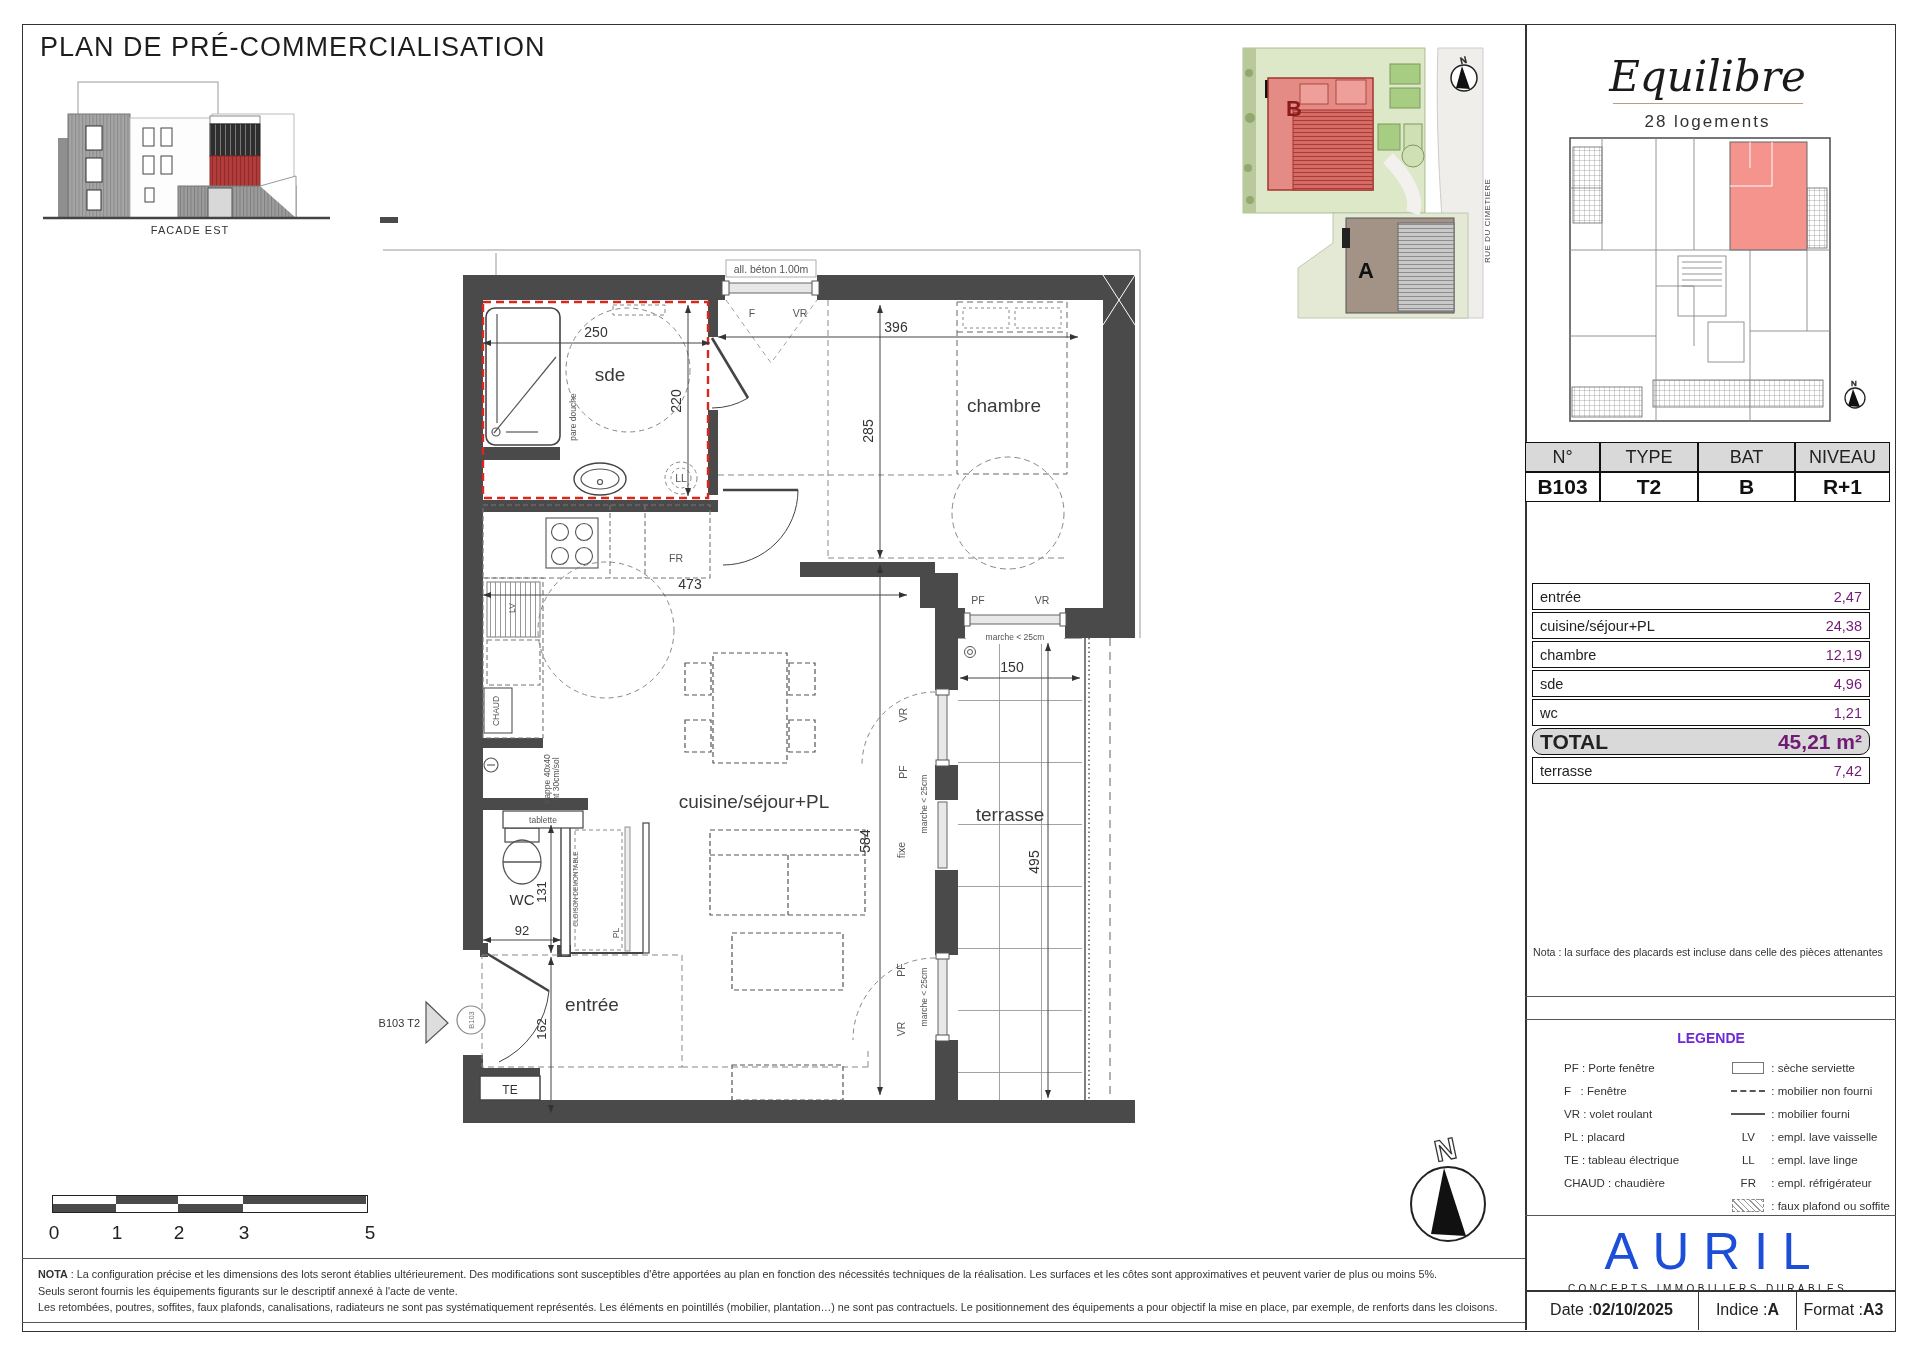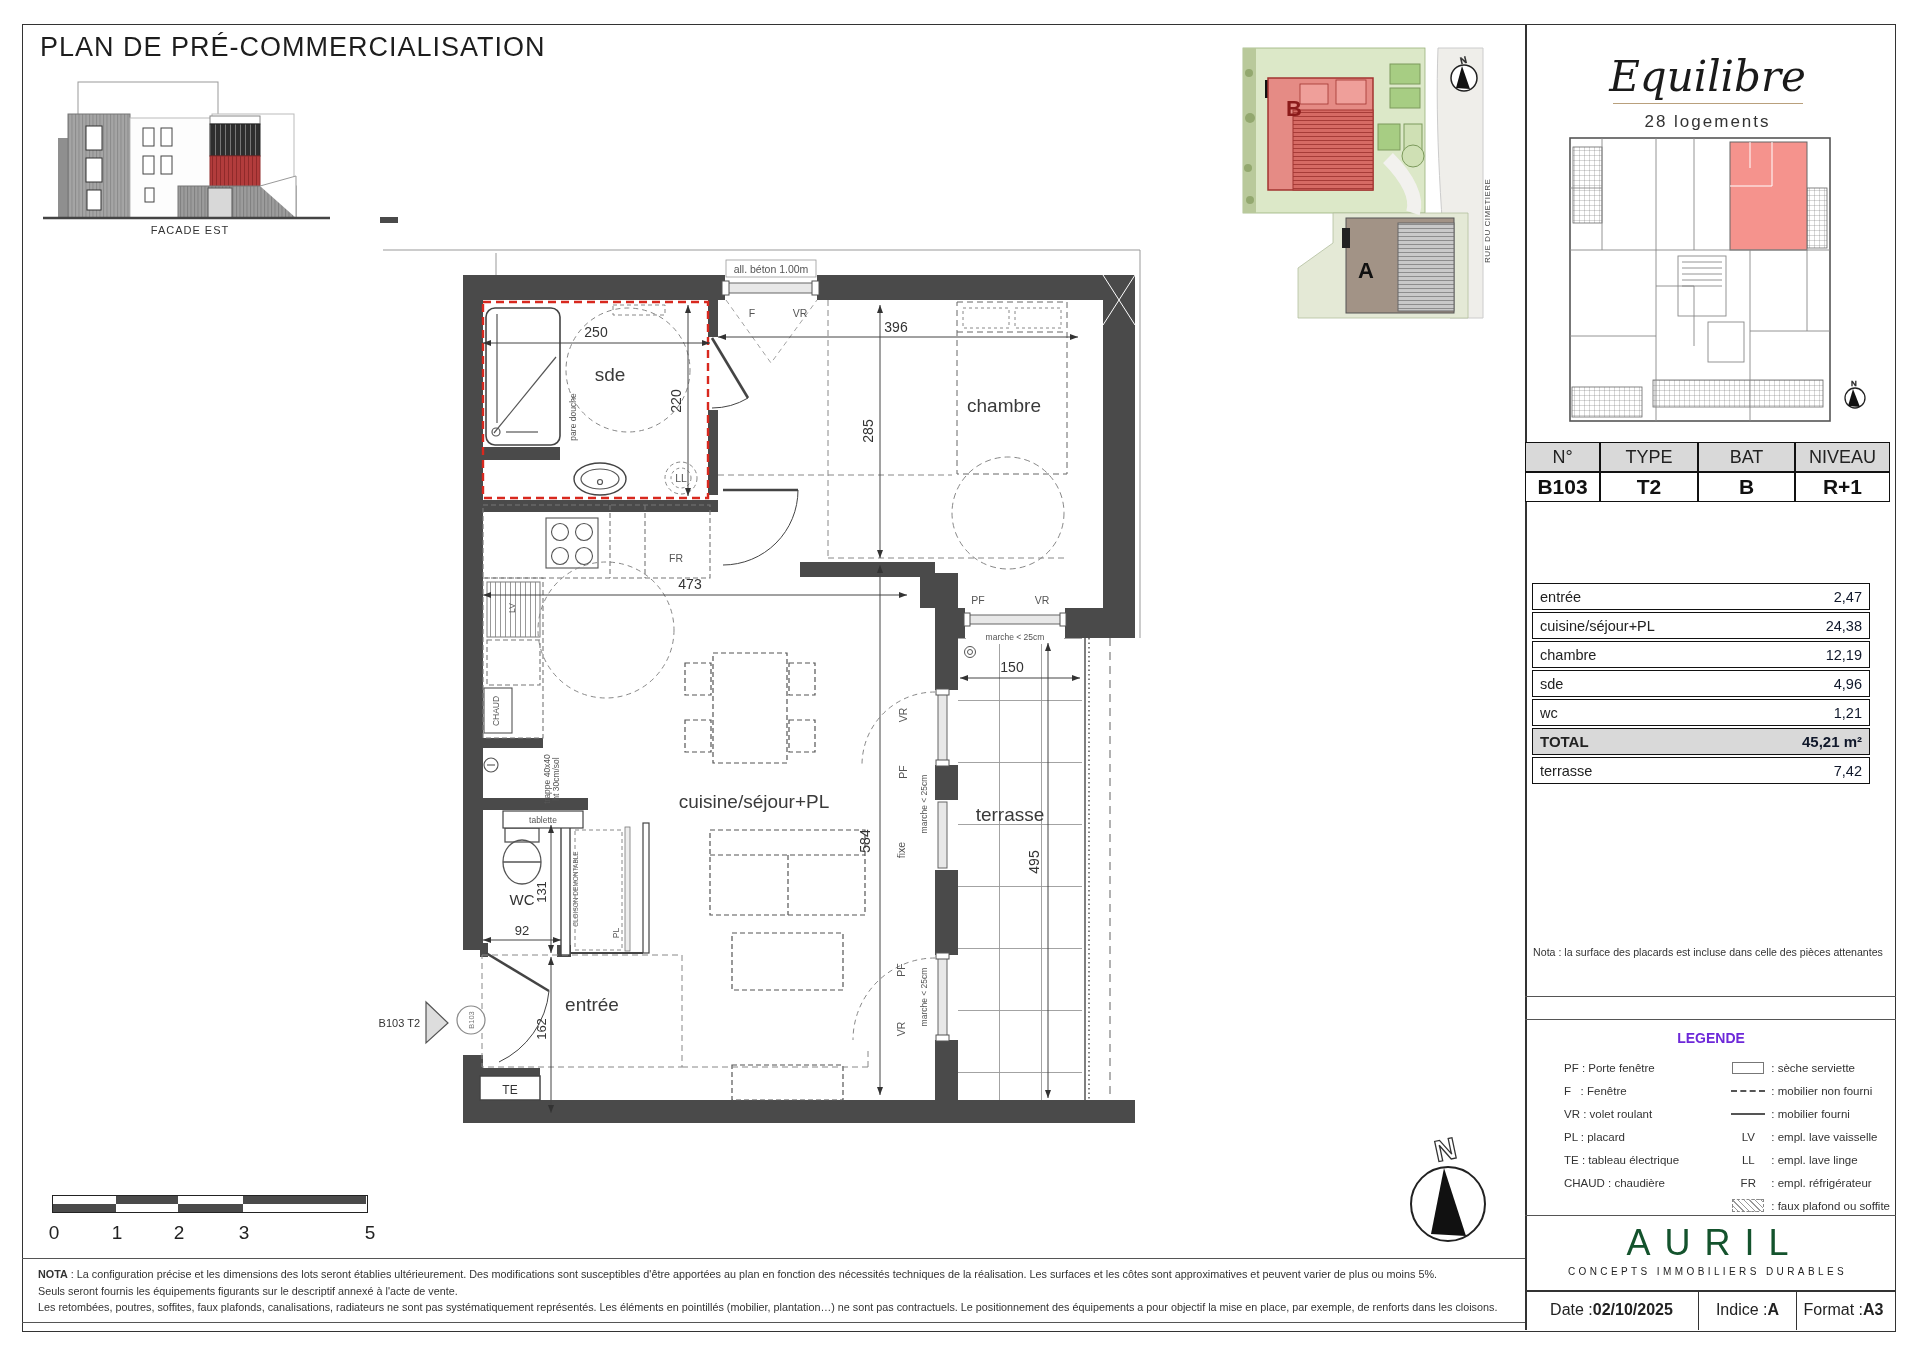--- a/index.html
+++ b/index.html
@@ -7,22 +7,22 @@
   .abs{position:absolute;}
   .hline{position:absolute;background:#333;height:1.5px;}
   .vline{position:absolute;background:#333;width:1.5px;}
   #sheet-border{position:absolute;left:22px;top:24px;width:1872px;height:1306px;border:1.5px solid #333;}
   #doc-title{position:absolute;left:40px;top:32px;font-size:27px;letter-spacing:1px;color:#1d1d1d;font-weight:400;}
   
   .cellhead{background:#d9d9d9;border:1.5px solid #111;display:flex;align-items:center;justify-content:center;font-size:18px;color:#222;}
   .cellval{background:#fff;border:1.5px solid #111;display:flex;align-items:center;justify-content:center;font-size:21px;font-weight:bold;color:#111;}
   .arow{position:relative;height:25px;border:1.3px solid #111;margin-bottom:2px;display:flex;align-items:center;font-size:14.5px;background:#fff;}
   .arow .lab{padding-left:7px;flex:1;color:#222;}
-  .arow .val{padding-right:7px;color:#0f172a;}
-  .arow.total{background:#d9d9d9;font-weight:bold;font-size:15px;}
+  .arow .val{padding-right:7px;color:#701a75;}
+  .arow.total{background:#d9d9d9;font-weight:bold;font-size:21px;border-radius:10px;}
   .lgrow{height:23px;display:flex;align-items:center;font-size:11.5px;color:#333;white-space:pre;}
   .lgsym{width:46px;display:flex;align-items:center;justify-content:center;flex:none;font-size:11.5px;color:#333;}
   .sym-rect{width:30px;height:10px;border:1.5px solid #777;}
   .sym-dash{width:34px;border-top:2px dashed #555;}
   .sym-solid{width:34px;border-top:2px solid #555;}
   .sym-hatch{width:30px;height:11px;border:1.5px dashed #888;background:repeating-linear-gradient(45deg,transparent 0 3px,#999 3px 4px);}
   
   #scalebar{position:absolute;left:52px;top:1195px;width:316px;height:18px;border:1.3px solid #222;box-sizing:border-box;}
   .sbseg{position:absolute;height:8px;}
   .sbnum{position:absolute;top:1222px;width:24px;text-align:center;font-size:19px;color:#222;}
@@ -509,21 +509,21 @@
       <div class="lgrow"><span class="lgsym">LV</span><span>: empl. lave vaisselle</span></div>
       <div class="lgrow"><span class="lgsym">LL</span><span>: empl. lave linge</span></div>
       <div class="lgrow"><span class="lgsym">FR</span><span>: empl. réfrigérateur</span></div>
       <div class="lgrow"><span class="lgsym"><span class="sym-hatch"></span></span><span>: faux plafond ou soffite</span></div>
     </div>
   </div>
 </div>
 
 <div class="hline" style="left:1525px;top:1215px;width:371px;height:1px;background:#555;"></div>
 <div class="abs" style="left:1525px;top:1222px;width:365px;text-align:center;">
-  <div style="font-size:36px;letter-spacing:14px;color:#14532d;font-weight:400;text-indent:14px;">AURIL</div>
+  <div style="font-size:51px;letter-spacing:14px;color:#1d4ed8;font-weight:400;text-indent:14px;">AURIL</div>
   <div style="margin-top:2px;font-size:10px;letter-spacing:3.4px;color:#222;">CONCEPTS IMMOBILIERS DURABLES</div>
 </div>
 
 <div class="hline" style="left:1525px;top:1290px;width:371px;height:1.5px;"></div>
 <div class="abs" style="left:1525px;top:1290px;width:365px;height:40px;display:flex;">
   <div style="width:173px;border-right:1.5px solid #333;display:flex;align-items:center;justify-content:center;font-size:16px;">
       <span>Date : </span>
       <b>02/10/2025</b>
     </div>
   <div style="width:97px;border-right:1.5px solid #333;display:flex;align-items:center;justify-content:center;font-size:16px;">

